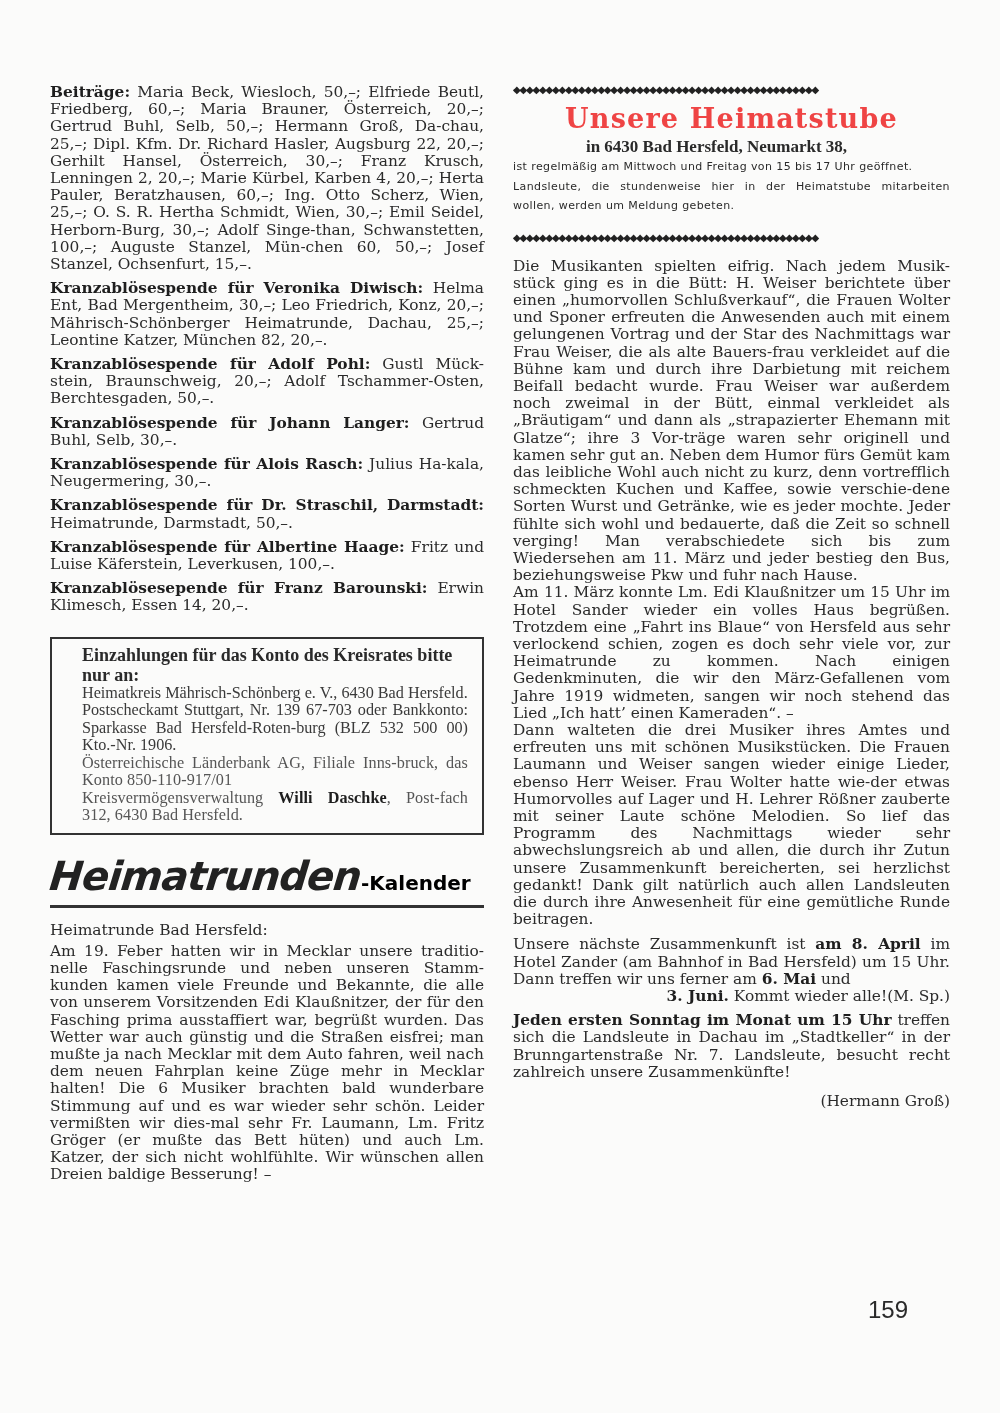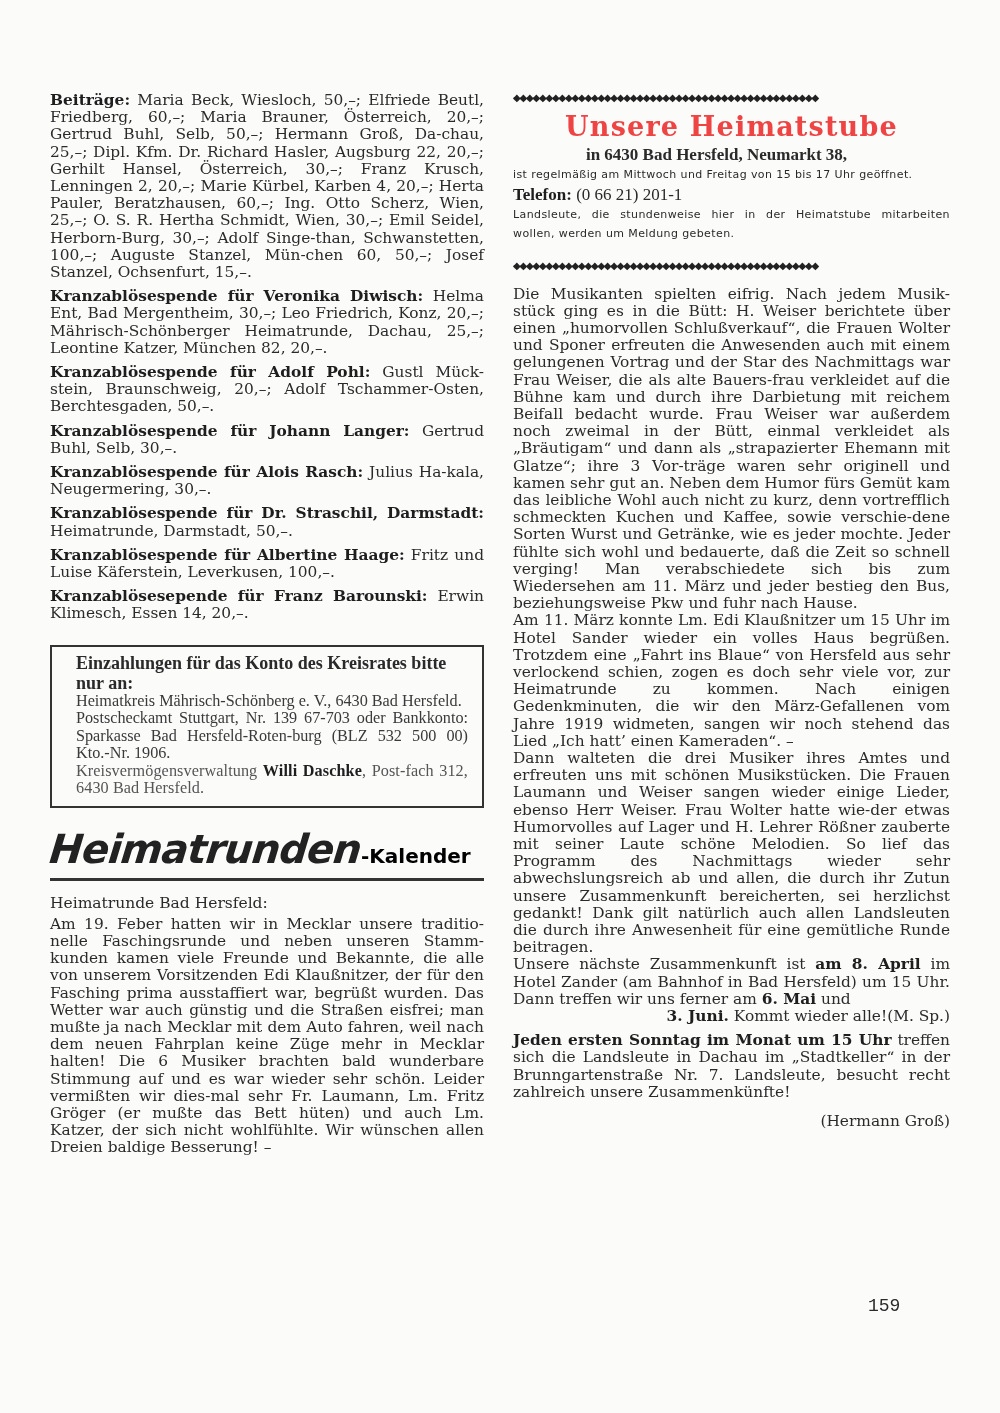--- a/index.html
+++ b/index.html
@@ -1,30 +1,30 @@
 <!DOCTYPE html>
 <html><head>
 <meta charset="utf-8">
 <style>
   html, body { margin: 0; padding: 0; }
   body {
     width: 1000px; height: 1413px; background: #fbfbfa; position: relative; overflow: hidden;
     font-family: "DejaVu Serif", "Liberation Serif", serif; color: #2a2a2a;
   }
-  .col { position: absolute; top: 92px; }
+  .col { position: absolute; top: 84px; }
   .col-left { left: 50px; width: 434px; }
   .col-right { left: 513px; width: 437px; }
   p { margin: 0; }
   .para {
     font-size: 15.4px; line-height: 17.2px; text-align: justify; hyphens: manual;
   }
   .para + .para { margin-top: 7px; }
   b, .b { font-weight: bold; color: #1e1e1e; }
   .box {
-    margin-top: 22px; border: 2px solid #333; padding: 6px 14px 8px 24px;
+    margin-top: 22px; border: 2px solid #333; padding: 6px 14px 8px 30px;
     font-family: "Liberation Serif", "DejaVu Serif", serif; color: #3a3a3a;
   }
   .box-head { font-size: 18px; line-height: 20px; font-weight: bold; color: #2a2a2a; }
   .box-line { font-size: 16.2px; line-height: 17.5px; text-align: justify; }
   .box-line.light { color: #555; letter-spacing: 0.1px; }
   .kalender-title { margin-top: 18px; display: flex; align-items: baseline; }
   .kal-script {
     font-family: "DejaVu Sans", sans-serif; font-weight: bold; font-style: italic;
     font-size: 40px; letter-spacing: -1px; color: #222; transform: skewX(-6deg);
   }
@@ -45,69 +45,69 @@
   }
   .stube-line {
     font-family: "DejaVu Sans", sans-serif; font-size: 11px; line-height: 19.5px; text-align: justify;
     letter-spacing: 0.4px;
   }
   .phone { font-family: "Liberation Serif", serif; font-size: 17px; line-height: 20px; }
   .right-body { margin-top: 14px; }
   .sign { display: flex; justify-content: flex-end; }
   .signature { text-align: right; }
   .page-number {
-    position: absolute; left: 868px; top: 1296px; font-size: 18px; font-family: Liberation Mono, monospace;
+    position: absolute; left: 868px; top: 1296px; font-size: 24px; font-family: Liberation Sans, sans-serif;
   }
 </style>
 </head>
 <body>
 
 <div class="col col-left">
   <p class="para"><b>Beiträge:</b><span> Maria Beck, Wiesloch, 50,–; Elfriede Beutl, Friedberg, 60,–; Maria Brauner, Österreich, 20,–; Gertrud Buhl, Selb, 50,–; Hermann Groß, Da-chau, 25,–; Dipl. Kfm. Dr. Richard Hasler, Augsburg 22, 20,–; Gerhilt Hansel, Österreich, 30,–; Franz Krusch, Lenningen 2, 20,–; Marie Kürbel, Karben 4, 20,–; Herta Pauler, Beratzhausen, 60,–; Ing. Otto Scherz, Wien, 25,–; O. S. R. Hertha Schmidt, Wien, 30,–; Emil Seidel, Herborn-Burg, 30,–; Adolf Singe-than, Schwanstetten, 100,–; Auguste Stanzel, Mün-chen 60, 50,–; Josef Stanzel, Ochsenfurt, 15,–.</span></p>
 
   <p class="para"><b>Kranzablösespende für Veronika Diwisch:</b><span> Helma Ent, Bad Mergentheim, 30,–; Leo Friedrich, Konz, 20,–; Mährisch-Schönberger Heimatrunde, Dachau, 25,–; Leontine Katzer, München 82, 20,–.</span></p>
   <p class="para"><b>Kranzablösespende für Adolf Pohl:</b><span> Gustl Mück-stein, Braunschweig, 20,–; Adolf Tschammer-Osten, Berchtesgaden, 50,–.</span></p>
   <p class="para"><b>Kranzablösespende für Johann Langer:</b><span> Gertrud Buhl, Selb, 30,–.</span></p>
   <p class="para"><b>Kranzablösespende für Alois Rasch:</b><span> Julius Ha-kala, Neugermering, 30,–.</span></p>
   <p class="para"><b>Kranzablösespende für Dr. Straschil, Darmstadt:</b><span> Heimatrunde, Darmstadt, 50,–.</span></p>
   <p class="para"><b>Kranzablösespende für Albertine Haage:</b><span> Fritz und Luise Käferstein, Leverkusen, 100,–.</span></p>
   <p class="para"><b>Kranzablösesepende für Franz Barounski:</b><span> Erwin Klimesch, Essen 14, 20,–.</span></p>
 
   <div class="box">
     <p class="box-head">Einzahlungen für das Konto des Kreisrates bitte nur an:</p>
     <p class="box-line">Heimatkreis Mährisch-Schönberg e. V., 6430 Bad Hersfeld.</p>
     <p class="box-line">Postscheckamt Stuttgart, Nr. 139 67-703 oder Bankkonto: Sparkasse Bad Hersfeld-Roten-burg (BLZ 532 500 00) Kto.-Nr. 1906.</p>
+    <p class="box-line light">Österreichische Länderbank AG, Filiale Inns-bruck, das Konto 850-110-917/01</p>
     <p class="box-line light"><span>Kreisvermögensverwaltung </span><b>Willi Daschke</b><span>, Post-fach 312, 6430 Bad Hersfeld.</span></p>
   </div>
 
   <div class="kalender-title">
     <span class="kal-script">Heimatrunden</span>
     <span class="kal-rest">-Kalender</span>
   </div>
   <div class="rule"></div>
 
   <p class="subhead">Heimatrunde Bad Hersfeld:</p>
   <p class="para">Am 19. Feber hatten wir in Mecklar unsere traditio-nelle Faschingsrunde und neben unseren Stamm-kunden kamen viele Freunde und Bekannte, die alle von unserem Vorsitzenden Edi Klaußnitzer, der für den Fasching prima ausstaffiert war, begrüßt wurden. Das Wetter war auch günstig und die Straßen eisfrei; man mußte ja nach Mecklar mit dem Auto fahren, weil nach dem neuen Fahrplan keine Züge mehr in Mecklar halten! Die 6 Musiker brachten bald wunderbare Stimmung auf und es war wieder sehr schön. Leider vermißten wir dies-mal sehr Fr. Laumann, Lm. Fritz Gröger (er mußte das Bett hüten) und auch Lm. Katzer, der sich nicht wohlfühlte. Wir wünschen allen Dreien baldige Besserung! –</p>
 </div>
 
 <div class="col col-right">
   <div class="diamonds">◆◆◆◆◆◆◆◆◆◆◆◆◆◆◆◆◆◆◆◆◆◆◆◆◆◆◆◆◆◆◆◆◆◆◆◆◆◆◆◆◆◆◆◆◆◆◆</div>
   <div class="stube-title">Unsere Heimatstube</div>
   <div class="stube-sub">in 6430 Bad Hersfeld, Neumarkt 38,</div>
   <p class="stube-line">ist regelmäßig am Mittwoch und Freitag von 15 bis 17 Uhr geöffnet.</p>
-  <p class="phone"><b>Telefon:</b><span> (0 66 21) 201-1</span></p>
   <p class="stube-line">Landsleute, die stundenweise hier in der Heimatstube mitarbeiten wollen, werden um Meldung gebeten.</p>
 
   <div class="diamonds" style="margin-top:16px">◆◆◆◆◆◆◆◆◆◆◆◆◆◆◆◆◆◆◆◆◆◆◆◆◆◆◆◆◆◆◆◆◆◆◆◆◆◆◆◆◆◆◆◆◆◆◆</div>
 
   <div class="right-body">
     <p class="para" style="margin-top:0">Die Musikanten spielten eifrig. Nach jedem Musik-stück ging es in die Bütt: H. Weiser berichtete über einen „humorvollen Schlußverkauf“, die Frauen Wolter und Sponer erfreuten die Anwesenden auch mit einem gelungenen Vortrag und der Star des Nachmittags war Frau Weiser, die als alte Bauers-frau verkleidet auf die Bühne kam und durch ihre Darbietung mit reichem Beifall bedacht wurde. Frau Weiser war außerdem noch zweimal in der Bütt, einmal verkleidet als „Bräutigam“ und dann als „strapazierter Ehemann mit Glatze“; ihre 3 Vor-träge waren sehr originell und kamen sehr gut an. Neben dem Humor fürs Gemüt kam das leibliche Wohl auch nicht zu kurz, denn vortrefflich schmeckten Kuchen und Kaffee, sowie verschie-dene Sorten Wurst und Getränke, wie es jeder mochte. Jeder fühlte sich wohl und bedauerte, daß die Zeit so schnell verging! Man verabschiedete sich bis zum Wiedersehen am 11. März und jeder bestieg den Bus, beziehungsweise Pkw und fuhr nach Hause.</p>
     <p class="para" style="margin-top:0">Am 11. März konnte Lm. Edi Klaußnitzer um 15 Uhr im Hotel Sander wieder ein volles Haus begrüßen. Trotzdem eine „Fahrt ins Blaue“ von Hersfeld aus sehr verlockend schien, zogen es doch sehr viele vor, zur Heimatrunde zu kommen. Nach einigen Gedenkminuten, die wir den März-Gefallenen vom Jahre 1919 widmeten, sangen wir noch stehend das Lied „Ich hatt’ einen Kameraden“. –</p>
     <p class="para" style="margin-top:0">Dann walteten die drei Musiker ihres Amtes und erfreuten uns mit schönen Musikstücken. Die Frauen Laumann und Weiser sangen wieder einige Lieder, ebenso Herr Weiser. Frau Wolter hatte wie-der etwas Humorvolles auf Lager und H. Lehrer Rößner zauberte mit seiner Laute schöne Melodien. So lief das Programm des Nachmittags wieder sehr abwechslungsreich ab und allen, die durch ihr Zutun unsere Zusammenkunft bereicherten, sei herzlichst gedankt! Dank gilt natürlich auch allen Landsleuten die durch ihre Anwesenheit für eine gemütliche Runde beitragen.</p>
-    <p class="para" style="margin-top:0"><span>Unsere nächste Zusammenkunft ist </span><b>am 8. April</b><span> im Hotel Zander (am Bahnhof in Bad Hersfeld) um 15 Uhr. Dann treffen wir uns ferner am </span><b>6. Mai</b><span> und </span></p>
+    <p class="para" style="margin-top:8px"><span>Unsere nächste Zusammenkunft ist </span><b>am 8. April</b><span> im Hotel Zander (am Bahnhof in Bad Hersfeld) um 15 Uhr. Dann treffen wir uns ferner am </span><b>6. Mai</b><span> und </span></p>
     <p class="para sign" style="margin-top:0">
         <span><b>3. Juni.</b><span> Kommt wieder alle!</span></span>
         <span>(M. Sp.)</span>
       </p>
 
     <p class="para"><b>Jeden ersten Sonntag im Monat um 15 Uhr</b><span> treffen sich die Landsleute in Dachau im „Stadtkeller“ in der Brunngartenstraße Nr. 7. Landsleute, besucht recht zahlreich unsere Zusammenkünfte!</span></p>
     <p class="para signature" style="margin-top:12px">(Hermann Groß)</p>
   </div>
 </div>
 

